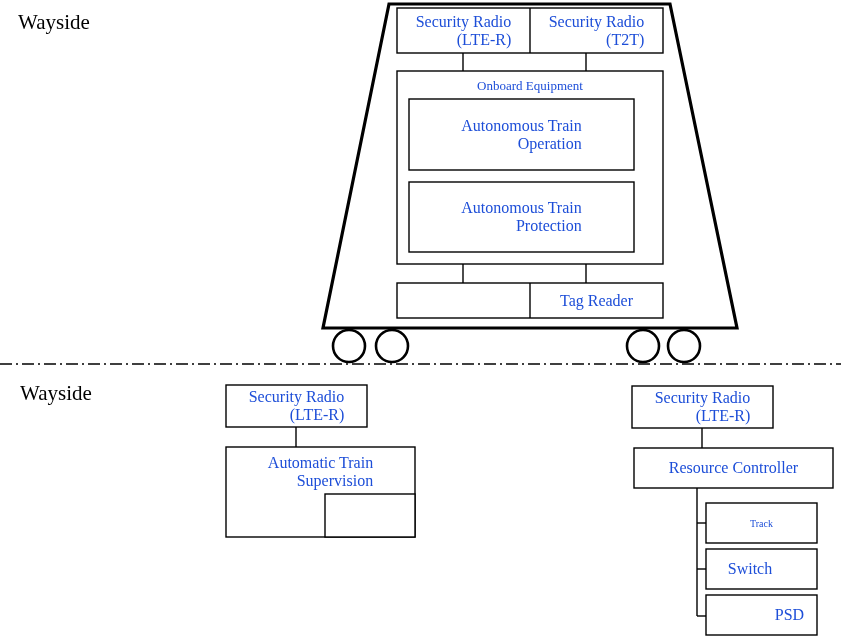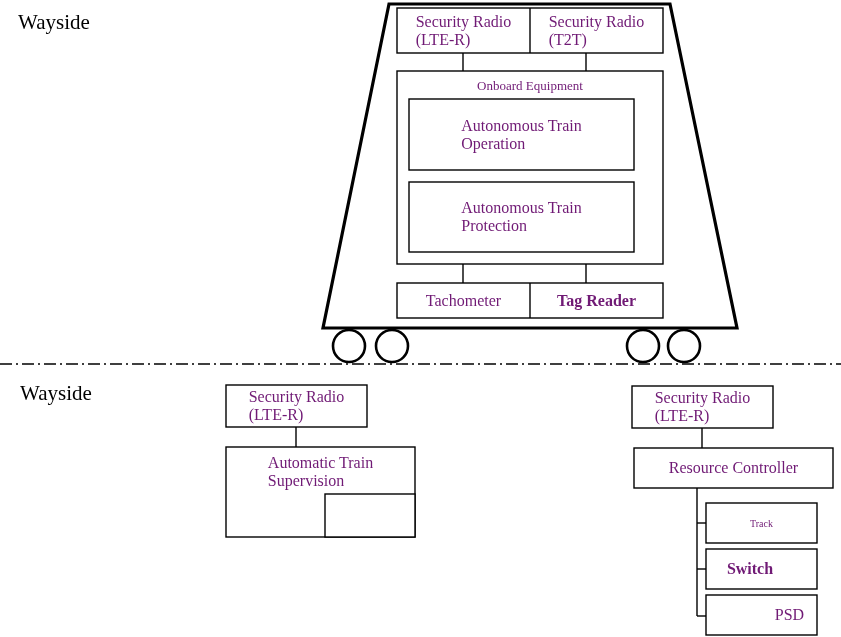--- a/index.html
+++ b/index.html
@@ -47,22 +47,22 @@
   }
   .divider {
     stroke: #000000;
     stroke-width: 1.6;
     fill: none;
     stroke-dasharray: 12 4 2 4;
   }
   .lbl {
     position: absolute;
     font-family: "Liberation Serif", "DejaVu Serif", serif;
-    color: #701a75;
-    text-align: left;
+    color: #1d4ed8;
+    text-align: right;
     line-height: 1.12;
     white-space: pre-line;
     display: flex;
     align-items: center;
     justify-content: center;
     pointer-events: none;
   }
   .section-label {
     position: absolute;
     font-family: "Liberation Serif", "DejaVu Serif", serif;
@@ -135,35 +135,34 @@
 (T2T)</div>
 
   <div class="lbl" style="left:397px; top:74px; width:266px; height:24px; font-size:13px;">Onboard Equipment</div>
 
   <div class="lbl" style="left:409px; top:99px; width:225px; height:71px; font-size:16px;">Autonomous Train
 Operation</div>
 
   <div class="lbl" style="left:409px; top:182px; width:225px; height:70px; font-size:16px;">Autonomous Train
 Protection</div>
 
-  <div class="lbl" style="left:397px; top:283px; width:133px; height:35px; font-size:16px;">Tachometer</div>
 
-  <div class="lbl" style="left:530px; top:283px; width:133px; height:35px; font-size:16px;font-weight:bold;">Tag Reader</div>
+  <div class="lbl" style="left:530px; top:283px; width:133px; height:35px; font-size:16px;">Tag Reader</div>
 
   <div class="lbl" style="left:226px; top:385px; width:141px; height:42px; font-size:16px;">Security Radio
 (LTE-R)</div>
 
   <div class="lbl" style="left:226px; top:449px; width:189px; height:46px; font-size:16px;">Automatic Train
 Supervision</div>
 
 
   <div class="lbl" style="left:632px; top:386px; width:141px; height:42px; font-size:16px;">Security Radio
 (LTE-R)</div>
 
   <div class="lbl" style="left:634px; top:448px; width:199px; height:39px; font-size:16px;">Resource Controller</div>
 
   <div class="lbl" style="left:706px; top:503px; width:111px; height:41px; font-size:10px;">Track</div>
 
-  <div class="lbl" style="left:706px; top:549px; width:88px; height:40px; font-size:16px;font-weight:bold;">Switch</div>
+  <div class="lbl" style="left:706px; top:549px; width:88px; height:40px; font-size:16px;">Switch</div>
 
   <div class="lbl" style="left:706px; top:595px; width:111px; height:40px; font-size:16px;margin-left:28px;">PSD</div>
 
 </div>
 
 </body></html>

